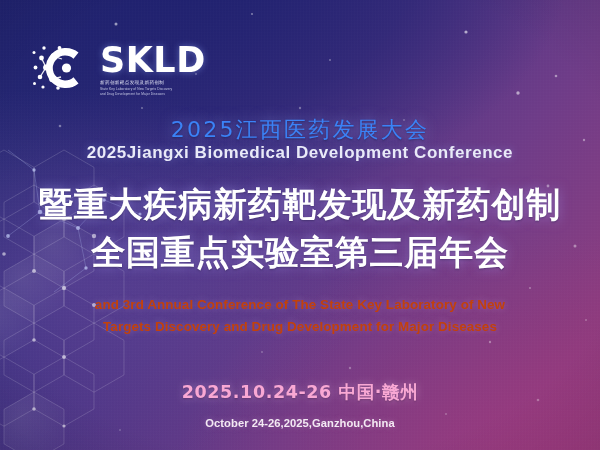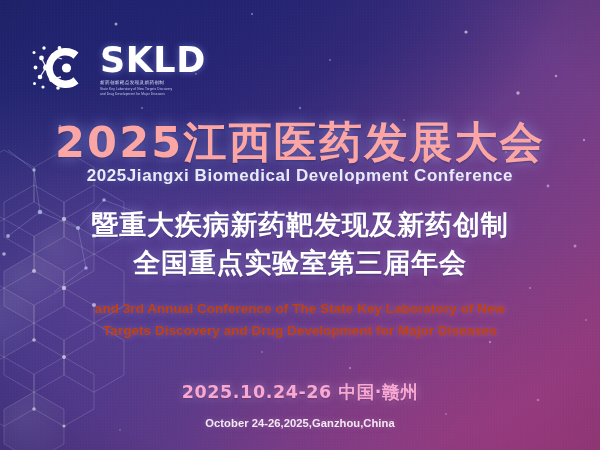--- a/index.html
+++ b/index.html
@@ -122,39 +122,39 @@
   
   .content {
     position: absolute;
     left: 0;
     right: 0;
     top: 118px;
     text-align: center;
   }
   .title-cn-main {
     font-family: "DejaVu Sans", sans-serif;
-    font-weight: 700;
-    font-size: 43px;
+    font-weight: 400;
+    font-size: 22px;
     letter-spacing: 2.2px;
-    color: #fca5a5;
+    color: #3b82f6;
     line-height: 1.12;
     text-shadow: 0 0 14px rgba(160,180,255,0.55), 0 1px 2px rgba(20,18,60,0.55);
   }
   .title-en-sub {
     margin-top: 0;
     font-size: 17px;
     font-weight: 700;
     letter-spacing: 0.55px;
     color: #e9eaf8;
     text-shadow: 0 0 8px rgba(150,170,255,0.38);
   }
   .title-cn-line {
-    font-family: Liberation Sans, sans-serif;
-    font-weight: 700;
-    font-size: 27px;
+    font-family: Liberation Mono, monospace;
+    font-weight: 700;
+    font-size: 34px;
     letter-spacing: 0.8px;
     color: #ffffff;
     line-height: 1.42;
     text-shadow: 0 0 12px rgba(175,165,255,0.50), 0 1px 2px rgba(30,18,60,0.50);
   }
   .cn-lines { margin-top: 20px; }
   .en-lines { margin-top: 15px; }
   .title-en-line {
     font-weight: 700;
     font-size: 13.4px;

